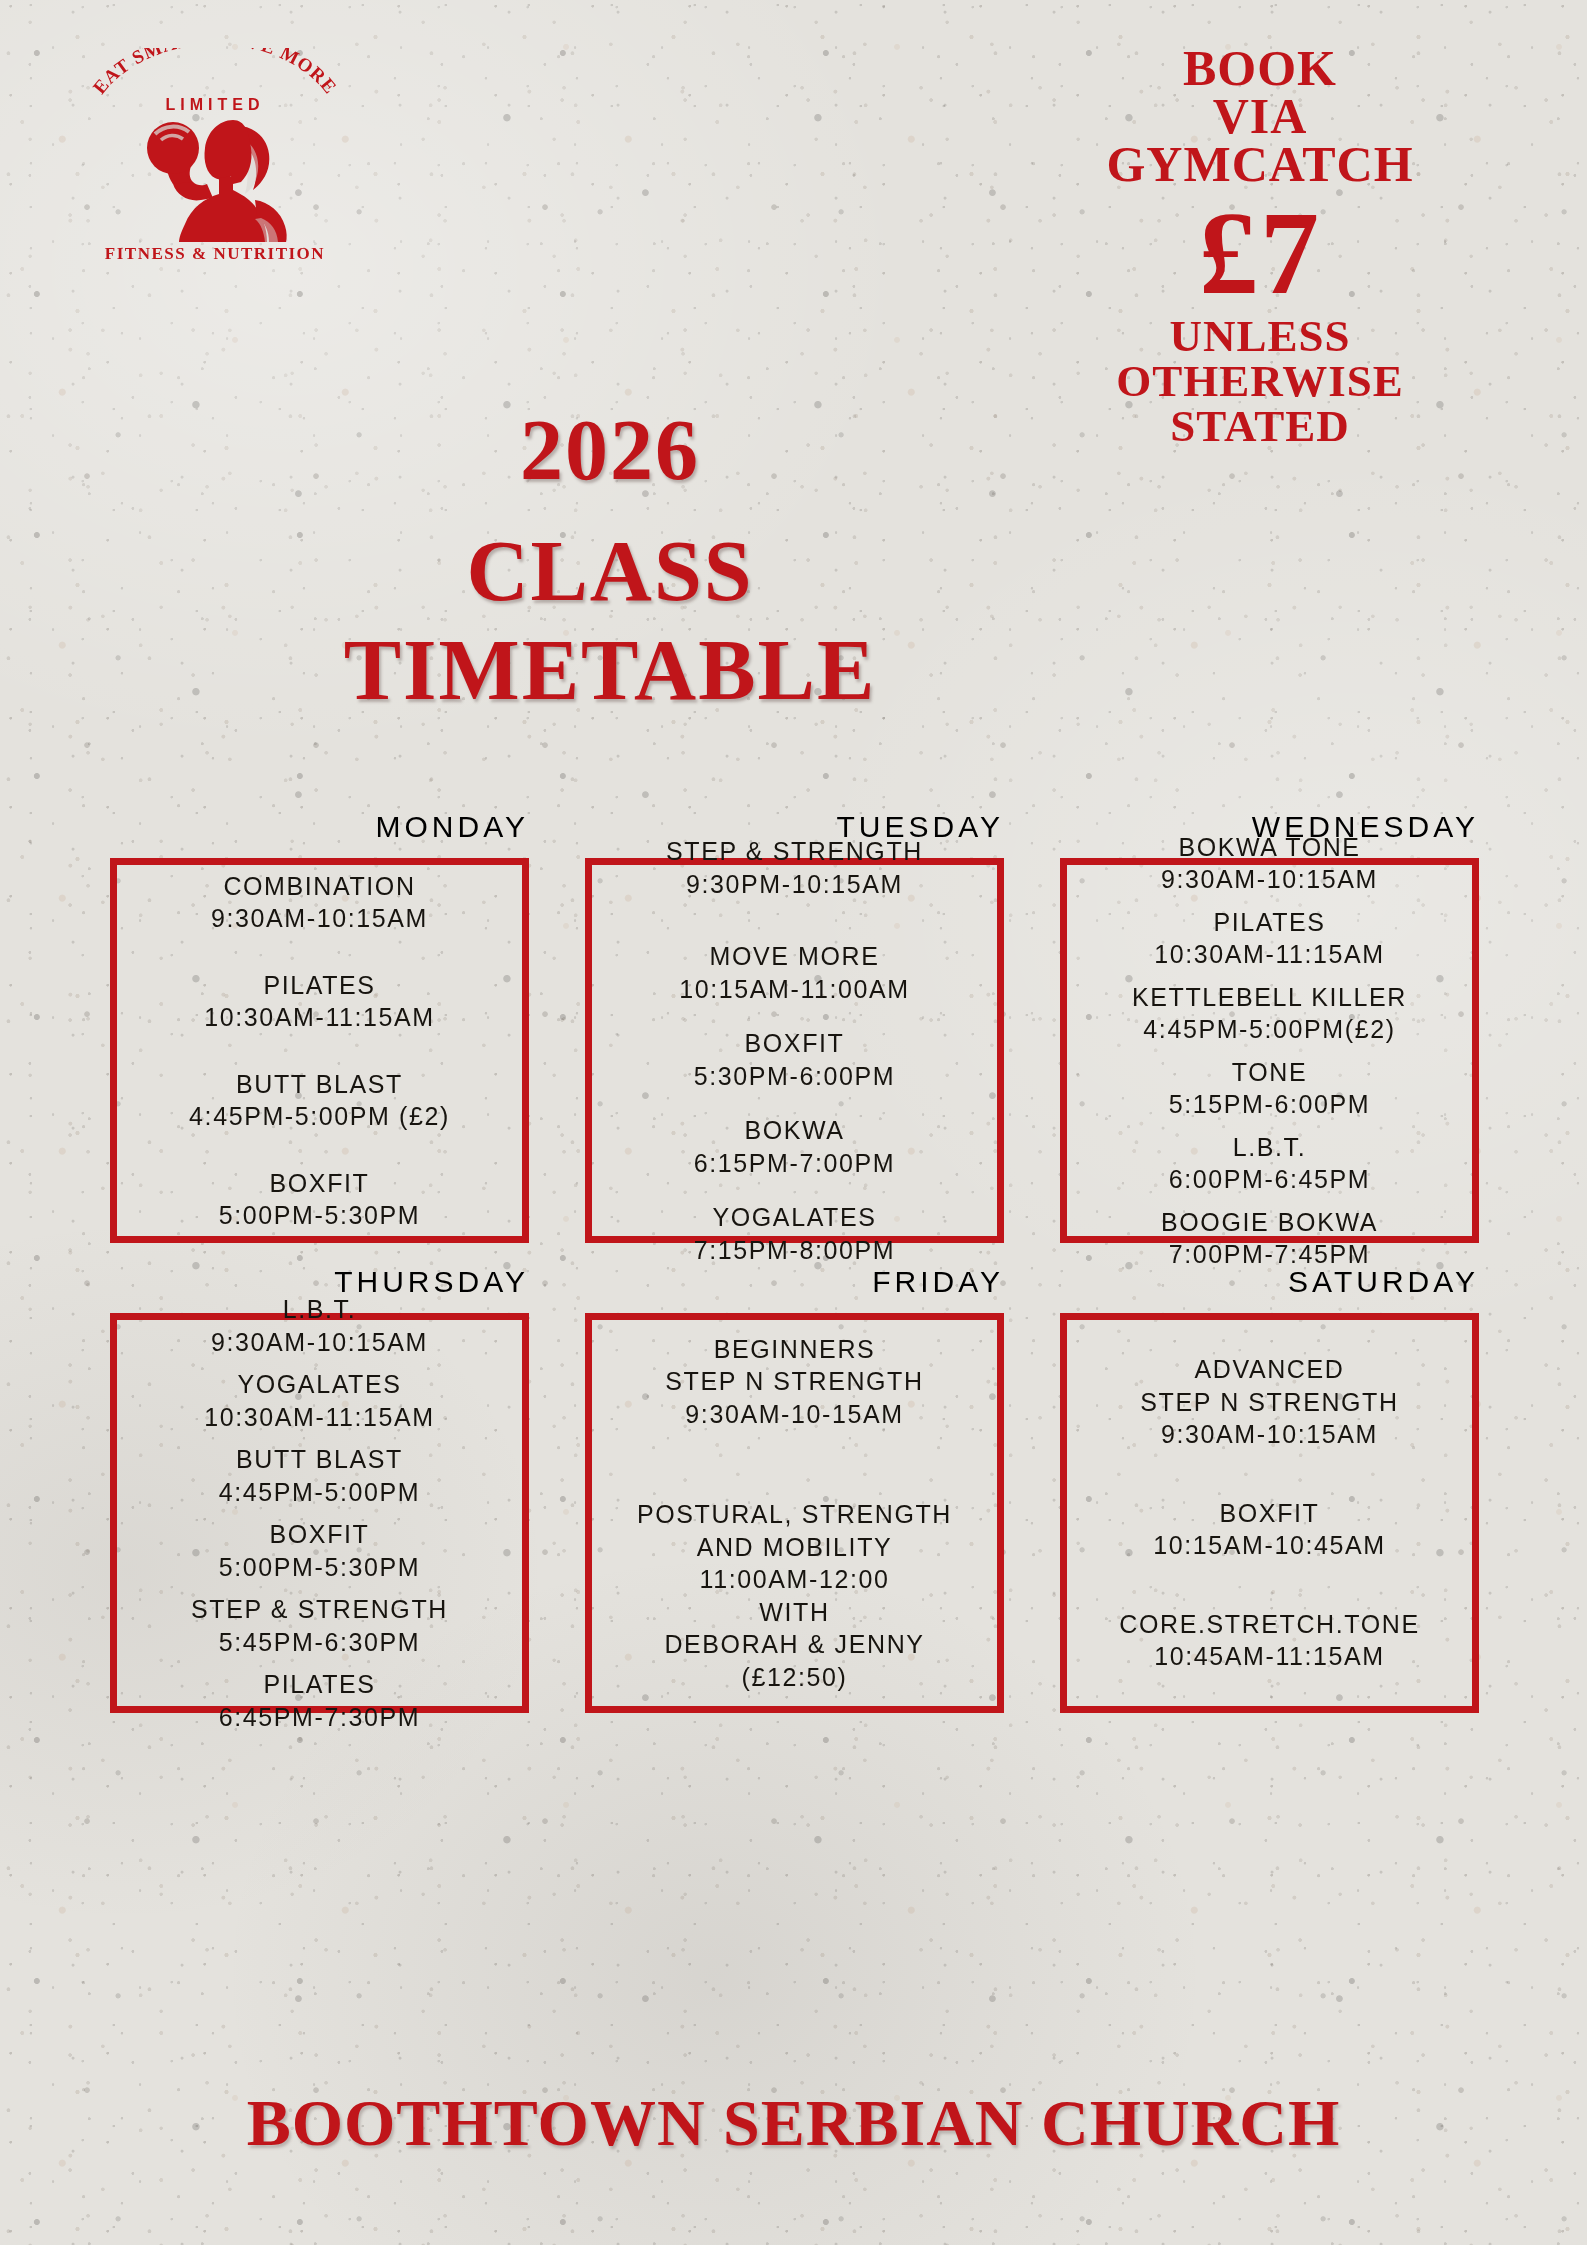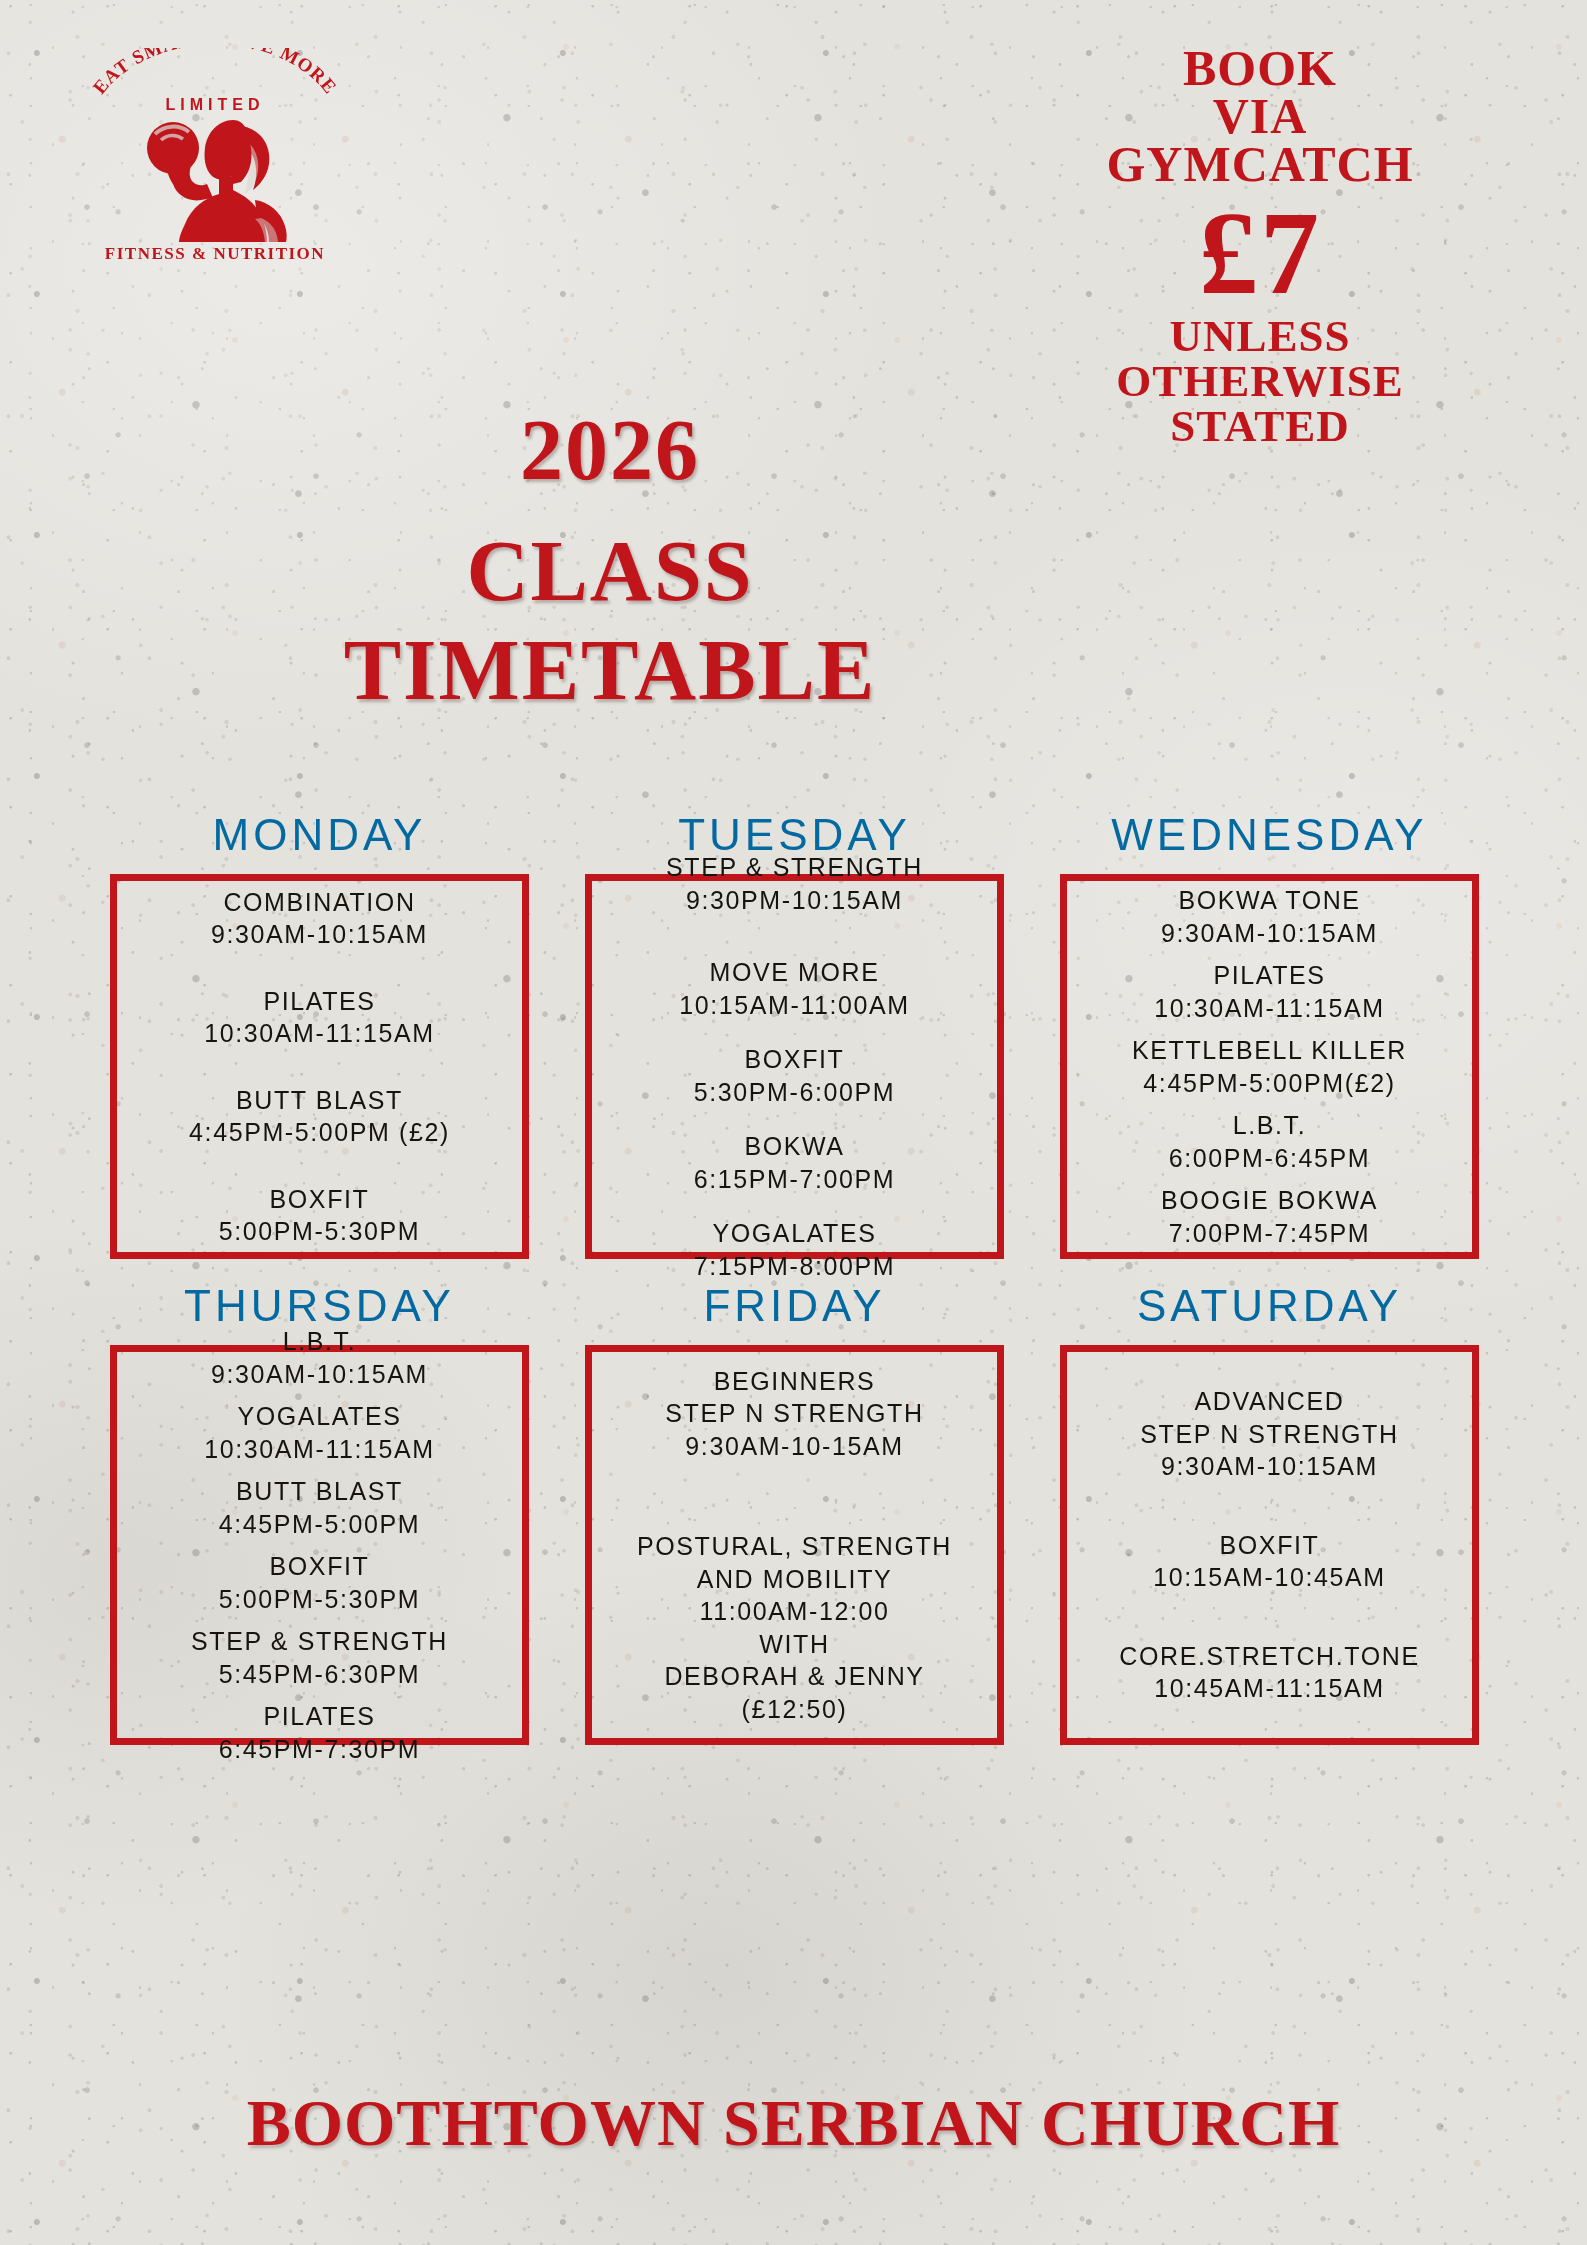--- a/index.html
+++ b/index.html
@@ -163,26 +163,26 @@
   
   #grid {
     position:absolute;
     left:110px; top:810px;
     width:1370px;
   }
   .grid-row { display:flex; gap:56px; }
   .day-col { width:419px; }
 
   .day-name {
-    text-align:center;
+    text-align:right;
     font-family:"Liberation Sans", sans-serif;
-    font-size:44px;
+    font-size:30px;
     font-weight:400;
     letter-spacing:4px;
-    color:#0369a1;
+    color:#000000;
     margin-bottom:14px;
   }
 
   .day-box {
     border:7px solid #c0151a;
     padding:22px 10px 22px;
     display:flex;
     flex-direction:column;
     justify-content:center;
   }
@@ -337,20 +337,24 @@
               </div>
               <div class="class-item" style="margin-top: 10px;">
                 <div class="class-name">PILATES</div>
                 <div class="class-time">10:30AM-11:15AM</div>
               </div>
               <div class="class-item" style="margin-top: 10px;">
                 <div class="class-name">KETTLEBELL KILLER</div>
                 <div class="class-time">4:45PM-5:00PM(£2)</div>
               </div>
               <div class="class-item" style="margin-top: 10px;">
+                <div class="class-name">TONE</div>
+                <div class="class-time">5:15PM-6:00PM</div>
+              </div>
+              <div class="class-item" style="margin-top: 10px;">
                 <div class="class-name">L.B.T.</div>
                 <div class="class-time">6:00PM-6:45PM</div>
               </div>
               <div class="class-item" style="margin-top: 10px;">
                 <div class="class-name">BOOGIE BOKWA</div>
                 <div class="class-time">7:00PM-7:45PM</div>
               </div>
             </div>
           </div>
         </div>

